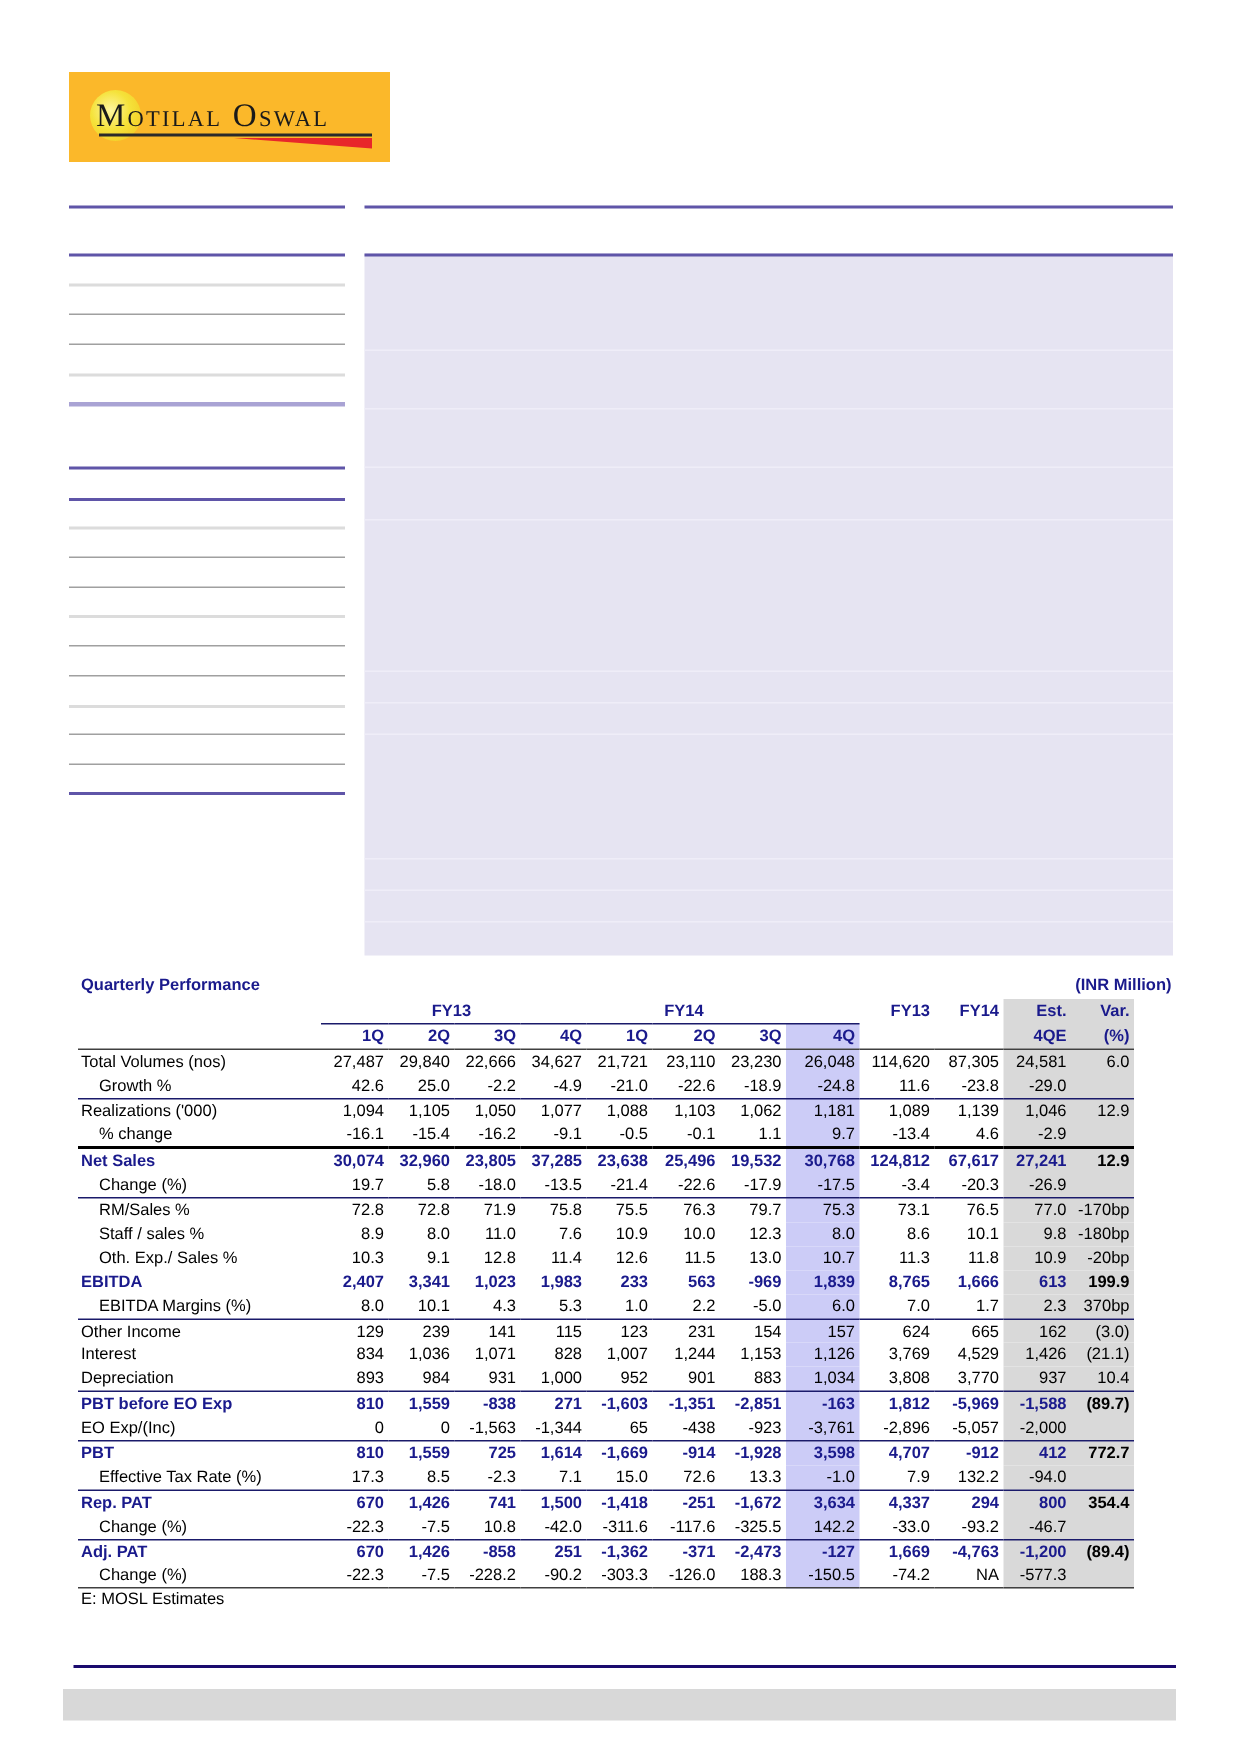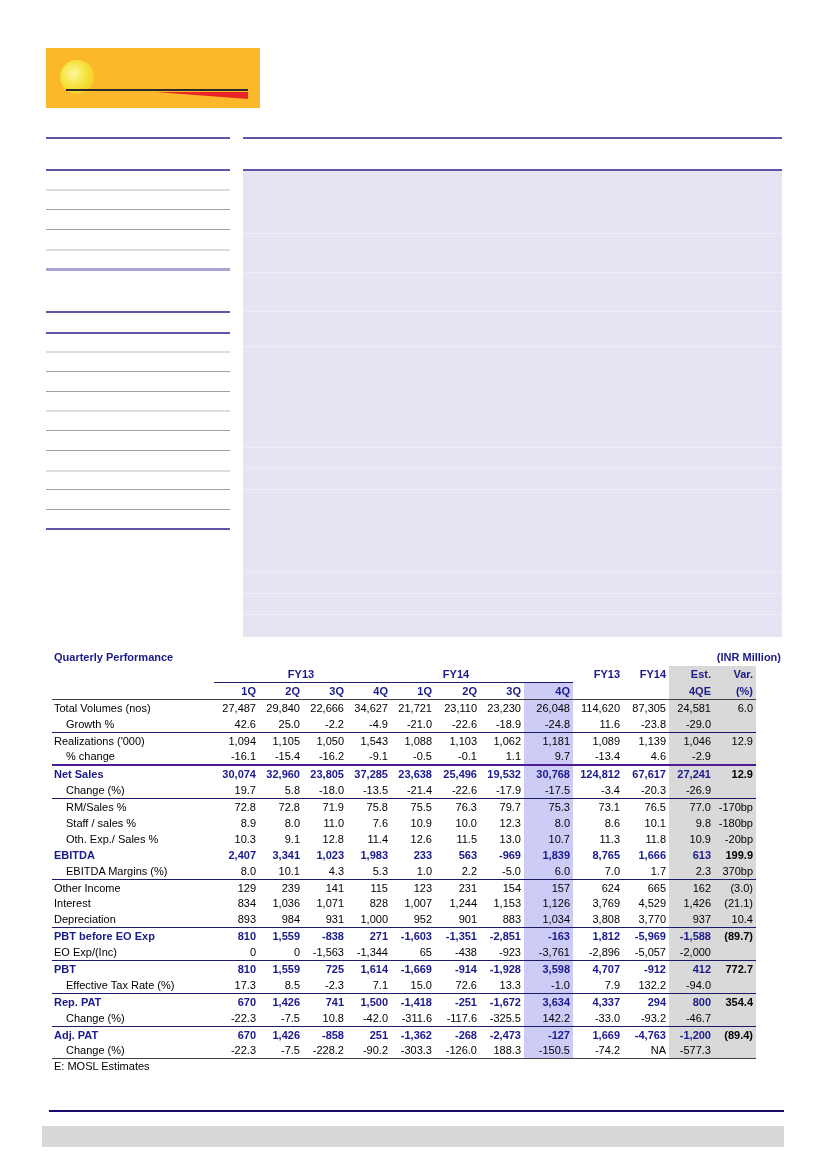--- a/index.html
+++ b/index.html
@@ -34,34 +34,35 @@
   table.qp { position: absolute; left: 52px; top: 666px; border-collapse: collapse; font-size: 11px; }
   table.qp td { height: 15.9px; padding: 0 3px 0 0; text-align: right; white-space: nowrap; line-height: 14px; }
   table.qp td.lbl { text-align: left; width: 145px; padding-left: 2px; }
   table.qp td.ind { padding-left: 14px; }
   col.c { width: 44.4px; }
   .hl { background: #ccccf7; }
   .est { background: #d9d9d9; }
   .hdr td { color: #1a1a8c; font-weight: bold; }
   .bold td { color: #1a1a8c; font-weight: bold; }
   .bt td { border-top: 1px solid #1a1a6a; }
-  .bt2 td { border-top: 2px solid #4c1d95; }
+  .bt2 td { border-top: 2px solid #000000; }
   .bb td { border-bottom: 1px solid #404040; }
   .fy13-head { text-align: center !important; border-bottom: 1px solid #1a1a6a; }
   .fy14-head { text-align: center !important; }
   .note { position: absolute; left: 54px; top: 1060px; font-size: 11px; color: #000; }
 
   .foot-rule { position: absolute; left: 49px; top: 1110px; width: 735px; border-top: 2px solid #1a0a6e; }
   .foot-bar { position: absolute; left: 42px; top: 1126px; width: 742px; height: 21px; background: #d8d8d8; }
 </style>
 </head>
 <body>
 
 <div class="logo">
   <div class="sun"></div>
+  <div class="word">Motilal Oswal</div>
   <div class="rule"></div>
   <div class="swoosh"></div>
 </div>
 
 <div>
   <div class="lrule lr-dark" style="top:137px"></div>
   <div class="lrule lr-dark" style="top:169px"></div>
   <div class="lrule lr-light" style="top:189px"></div>
   <div class="lrule lr-mid" style="top:209px"></div>
   <div class="lrule lr-mid" style="top:229px"></div>
@@ -168,21 +169,21 @@
         <td>11.6</td>
         <td>-23.8</td>
         <td class="est">-29.0</td>
         <td class="est" style="color: rgb(0, 0, 0);"></td>
       </tr>
       <tr class="bt">
         <td class="lbl">Realizations ('000)</td>
         <td>1,094</td>
         <td>1,105</td>
         <td>1,050</td>
-        <td>1,543</td>
+        <td>1,077</td>
         <td>1,088</td>
         <td>1,103</td>
         <td>1,062</td>
         <td class="hl">1,181</td>
         <td>1,089</td>
         <td>1,139</td>
         <td class="est">1,046</td>
         <td class="est" style="color: rgb(0, 0, 0);">12.9</td>
       </tr>
       <tr class="">
@@ -440,21 +441,21 @@
         <td class="est">-46.7</td>
         <td class="est" style="color: rgb(0, 0, 0);"></td>
       </tr>
       <tr class="bold bt">
         <td class="lbl">Adj. PAT</td>
         <td>670</td>
         <td>1,426</td>
         <td>-858</td>
         <td>251</td>
         <td>-1,362</td>
-        <td>-268</td>
+        <td>-371</td>
         <td>-2,473</td>
         <td class="hl">-127</td>
         <td>1,669</td>
         <td>-4,763</td>
         <td class="est">-1,200</td>
         <td class="est" style="color: rgb(0, 0, 0);">(89.4)</td>
       </tr>
       <tr class="bb">
         <td class="lbl ind">Change (%)</td>
         <td>-22.3</td>

